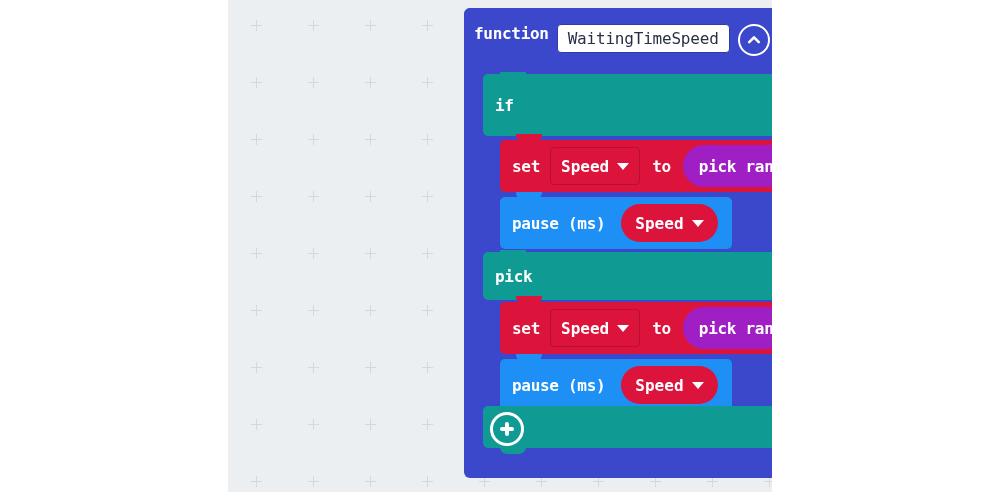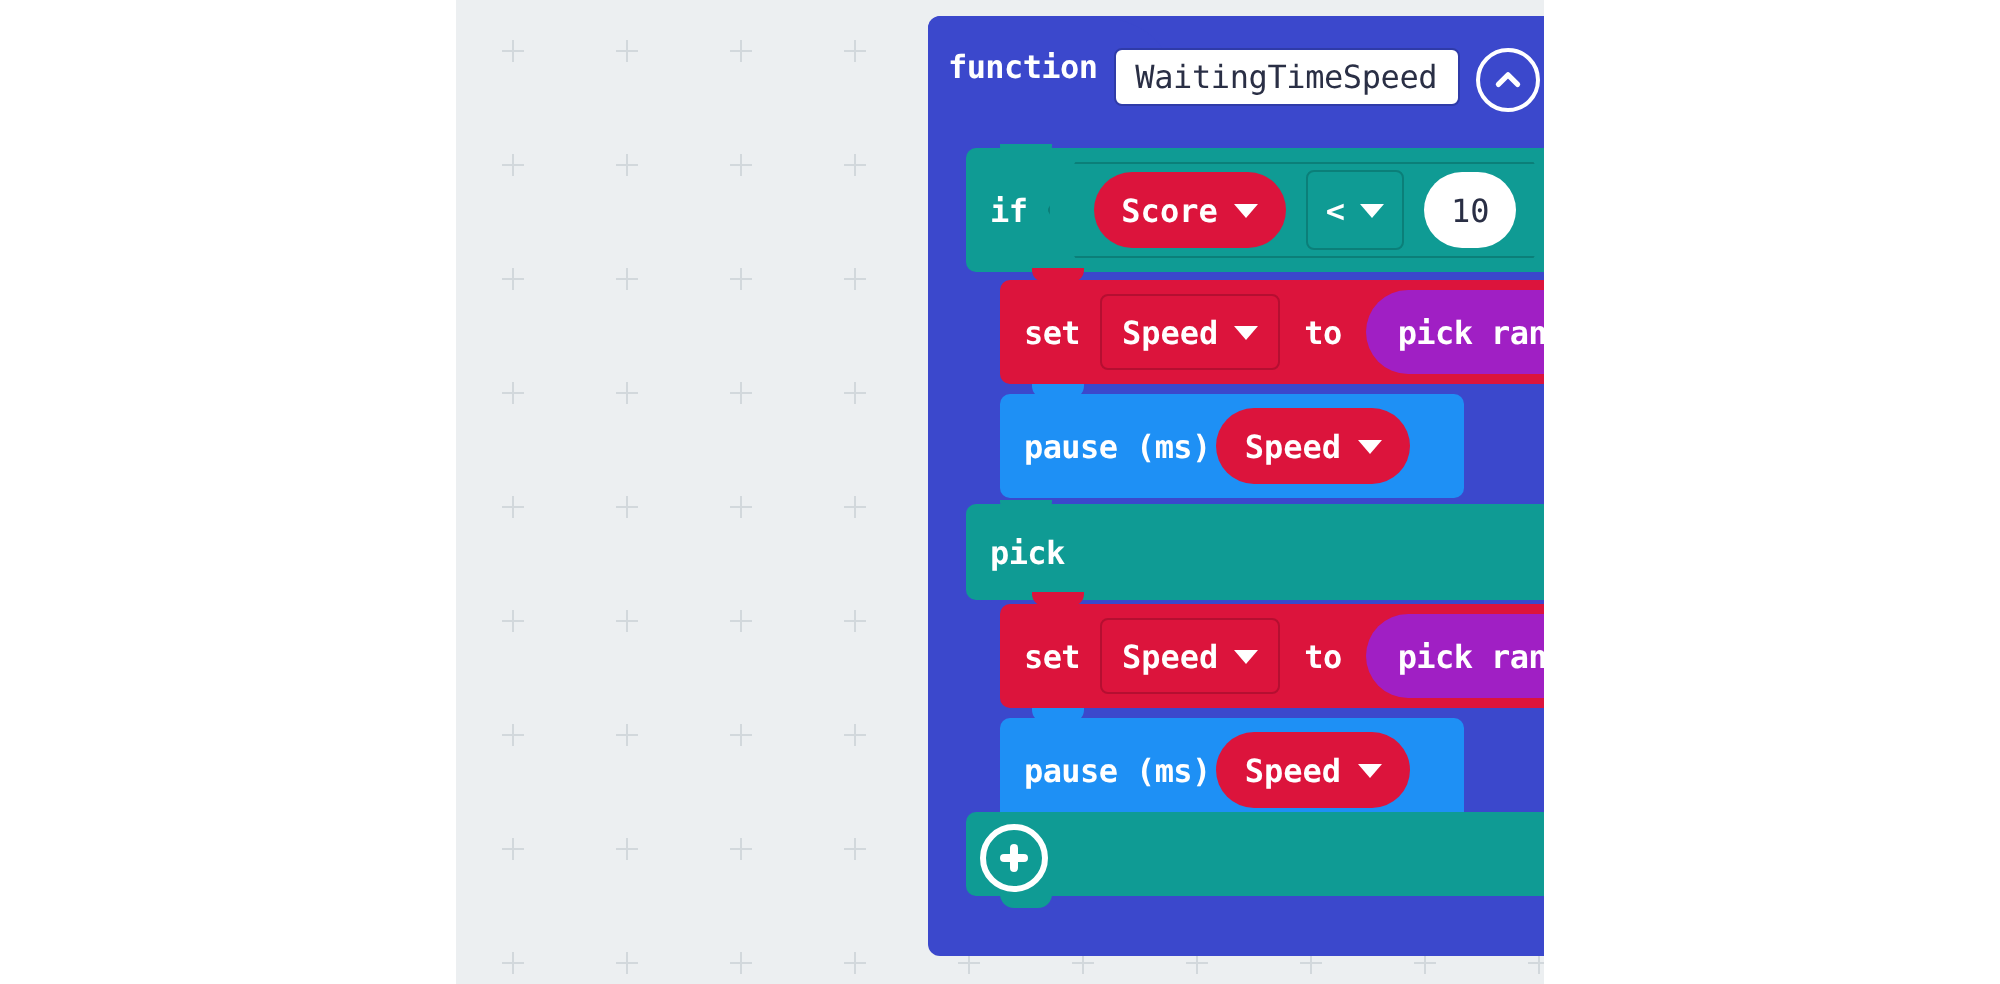--- a/index.html
+++ b/index.html
@@ -301,21 +301,21 @@
   .pause-block {
     position: absolute;
     height: 52px;
     background: #1e90f5;
     border-radius: 5px;
     display: flex;
     align-items: center;
     padding-left: 12px;
     box-sizing: border-box;
   }
-  .pause-label { margin-right: 3px; }
+  .pause-label { margin-right: 16px; }
 </style>
 </head>
 <body>
 
 <div id="workspace">
   <div id="grid-layer">
       <div class="grid-cross" style="left: 23px; top: 20px;"></div>
       <div class="grid-cross" style="left: 80px; top: 20px;"></div>
       <div class="grid-cross" style="left: 137px; top: 20px;"></div>
       <div class="grid-cross" style="left: 194px; top: 20px;"></div>
@@ -417,31 +417,20 @@
       <svg width="16" height="16" viewBox="0 0 16 16" aria-hidden="true">
         <path d="M3.2 10.2 L8 5.4 L12.8 10.2" fill="none" stroke="#ffffff" stroke-width="2.6" stroke-linecap="round" stroke-linejoin="round"></path>
       </svg>
     </span>
   </div>
 
   <div id="if-notch"></div>
   <div id="if-header" class="teal">
     <span class="blk-text" id="if-label">if</span>
 
-    <span class="bool-slot">
-      <span class="var-pill">
-        <span>Score</span>
-        <span class="caret"></span>
-      </span>
-      <span class="op-box">
-        <span>&lt;</span>
-        <span class="caret"></span>
-      </span>
-      <span class="num-oval">10</span>
-    </span>
 
   </div>
 
   <div class="stmt-notch" style="left:288px; top:134px; background:#dc143c;"></div>
   <div class="set-block" style="left:272px; top:140px; width:494px;">
     <span class="blk-text set-label">set</span>
     <span class="dd-field">
       <span>Speed</span>
       <span class="caret"></span>
     </span>

